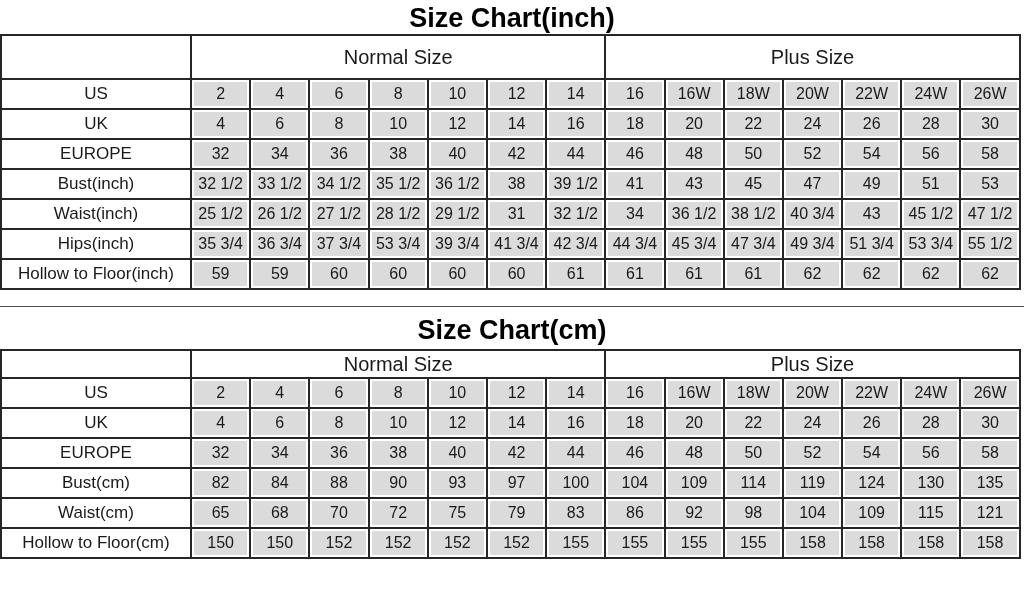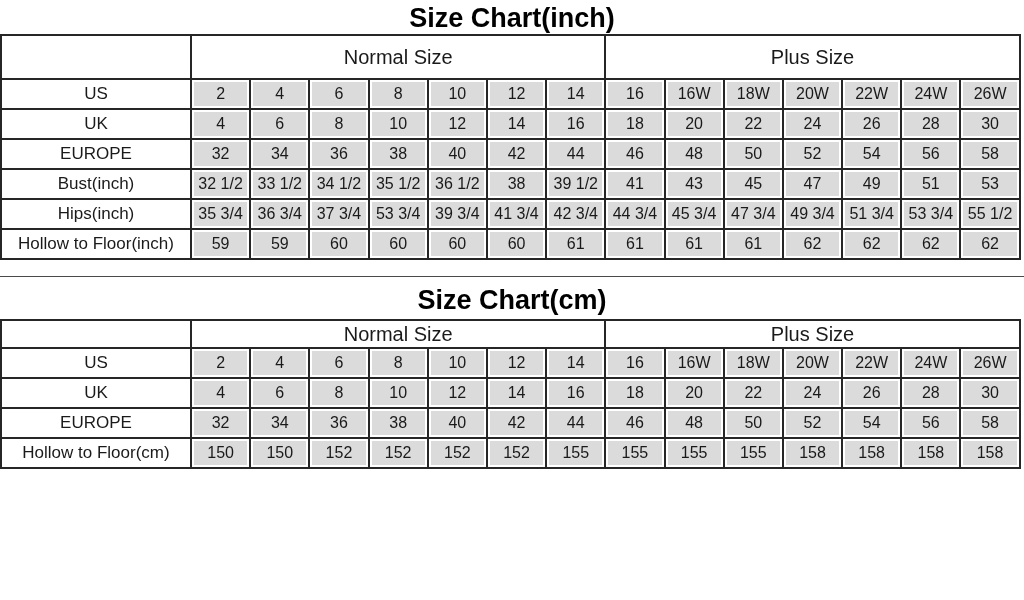--- a/index.html
+++ b/index.html
@@ -155,20 +155,37 @@
           <td class="size-cell">39 1/2</td>
           <td class="size-cell">41</td>
           <td class="size-cell">43</td>
           <td class="size-cell">45</td>
           <td class="size-cell">47</td>
           <td class="size-cell">49</td>
           <td class="size-cell">51</td>
           <td class="size-cell">53</td>
         </tr>
         <tr>
+          <th class="rowlabel">Waist(inch)</th>
+          <td class="size-cell">25 1/2</td>
+          <td class="size-cell">26 1/2</td>
+          <td class="size-cell">27 1/2</td>
+          <td class="size-cell">28 1/2</td>
+          <td class="size-cell">29 1/2</td>
+          <td class="size-cell">31</td>
+          <td class="size-cell">32 1/2</td>
+          <td class="size-cell">34</td>
+          <td class="size-cell">36 1/2</td>
+          <td class="size-cell">38 1/2</td>
+          <td class="size-cell">40 3/4</td>
+          <td class="size-cell">43</td>
+          <td class="size-cell">45 1/2</td>
+          <td class="size-cell">47 1/2</td>
+        </tr>
+        <tr>
           <th class="rowlabel">Hips(inch)</th>
           <td class="size-cell">35 3/4</td>
           <td class="size-cell">36 3/4</td>
           <td class="size-cell">37 3/4</td>
           <td class="size-cell">53 3/4</td>
           <td class="size-cell">39 3/4</td>
           <td class="size-cell">41 3/4</td>
           <td class="size-cell">42 3/4</td>
           <td class="size-cell">44 3/4</td>
           <td class="size-cell">45 3/4</td>
@@ -273,20 +290,54 @@
           <td class="size-cell">44</td>
           <td class="size-cell">46</td>
           <td class="size-cell">48</td>
           <td class="size-cell">50</td>
           <td class="size-cell">52</td>
           <td class="size-cell">54</td>
           <td class="size-cell">56</td>
           <td class="size-cell">58</td>
         </tr>
         <tr>
+          <th class="rowlabel">Bust(cm)</th>
+          <td class="size-cell">82</td>
+          <td class="size-cell">84</td>
+          <td class="size-cell">88</td>
+          <td class="size-cell">90</td>
+          <td class="size-cell">93</td>
+          <td class="size-cell">97</td>
+          <td class="size-cell">100</td>
+          <td class="size-cell">104</td>
+          <td class="size-cell">109</td>
+          <td class="size-cell">114</td>
+          <td class="size-cell">119</td>
+          <td class="size-cell">124</td>
+          <td class="size-cell">130</td>
+          <td class="size-cell">135</td>
+        </tr>
+        <tr>
+          <th class="rowlabel">Waist(cm)</th>
+          <td class="size-cell">65</td>
+          <td class="size-cell">68</td>
+          <td class="size-cell">70</td>
+          <td class="size-cell">72</td>
+          <td class="size-cell">75</td>
+          <td class="size-cell">79</td>
+          <td class="size-cell">83</td>
+          <td class="size-cell">86</td>
+          <td class="size-cell">92</td>
+          <td class="size-cell">98</td>
+          <td class="size-cell">104</td>
+          <td class="size-cell">109</td>
+          <td class="size-cell">115</td>
+          <td class="size-cell">121</td>
+        </tr>
+        <tr>
           <th class="rowlabel">Hollow to Floor(cm)</th>
           <td class="size-cell">150</td>
           <td class="size-cell">150</td>
           <td class="size-cell">152</td>
           <td class="size-cell">152</td>
           <td class="size-cell">152</td>
           <td class="size-cell">152</td>
           <td class="size-cell">155</td>
           <td class="size-cell">155</td>
           <td class="size-cell">155</td>

